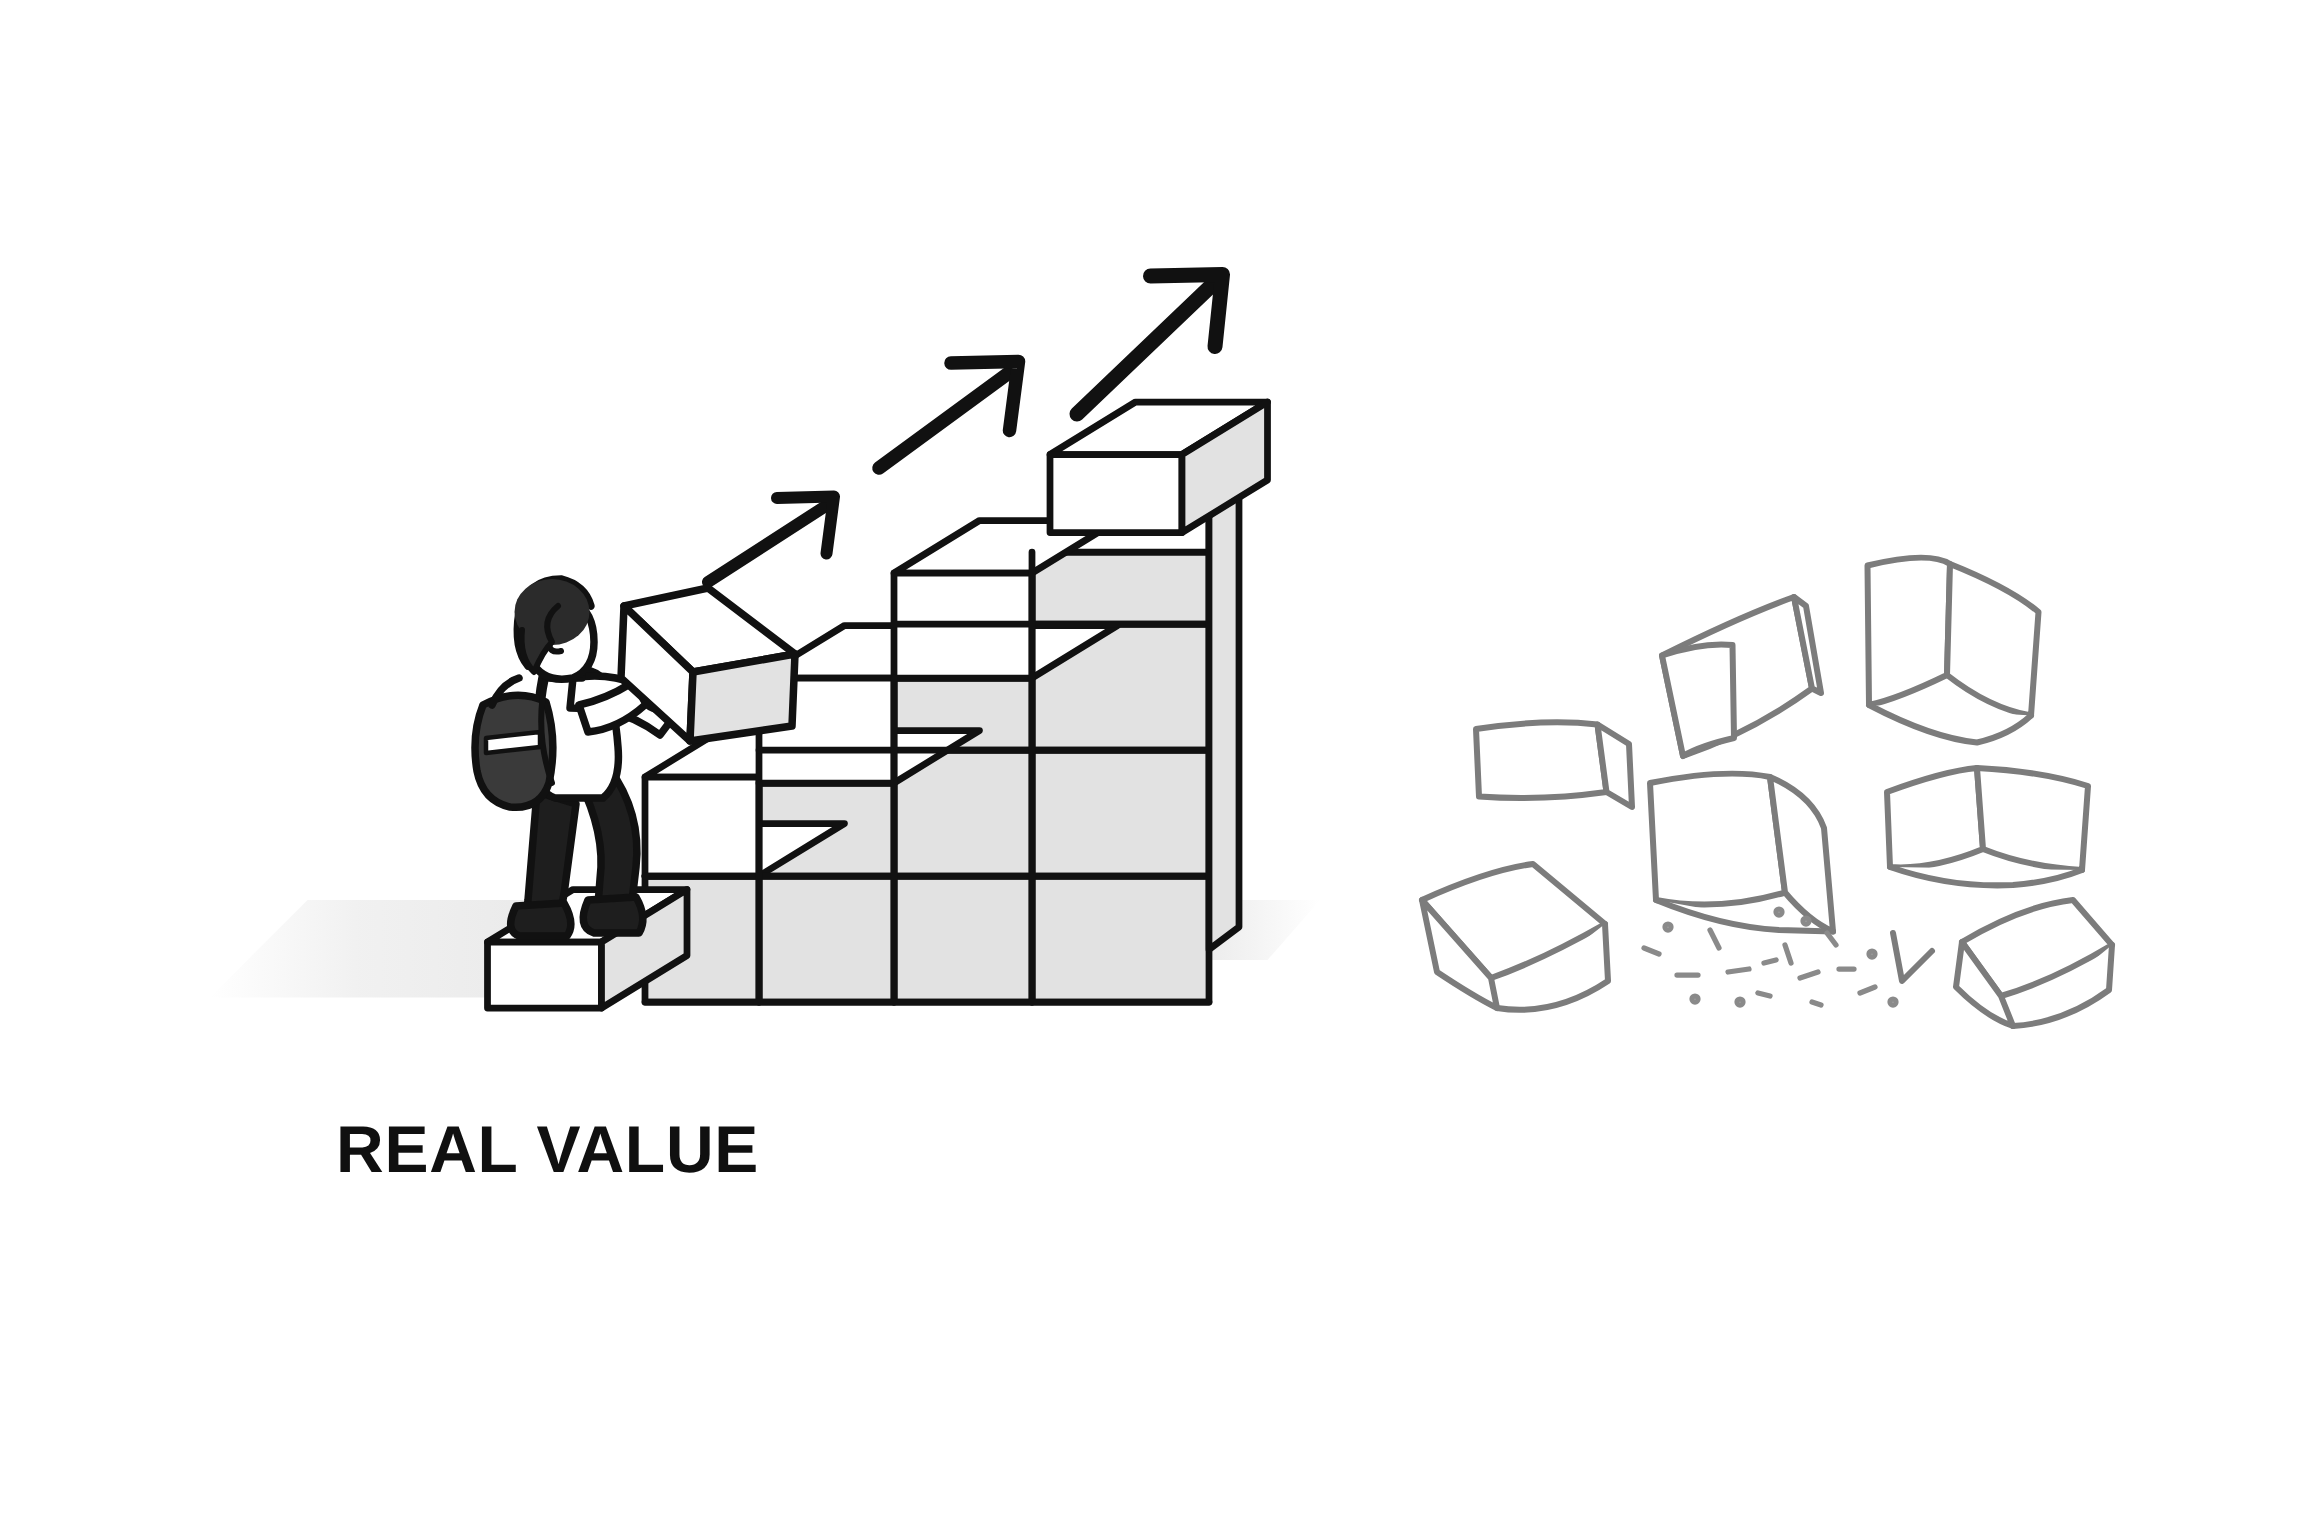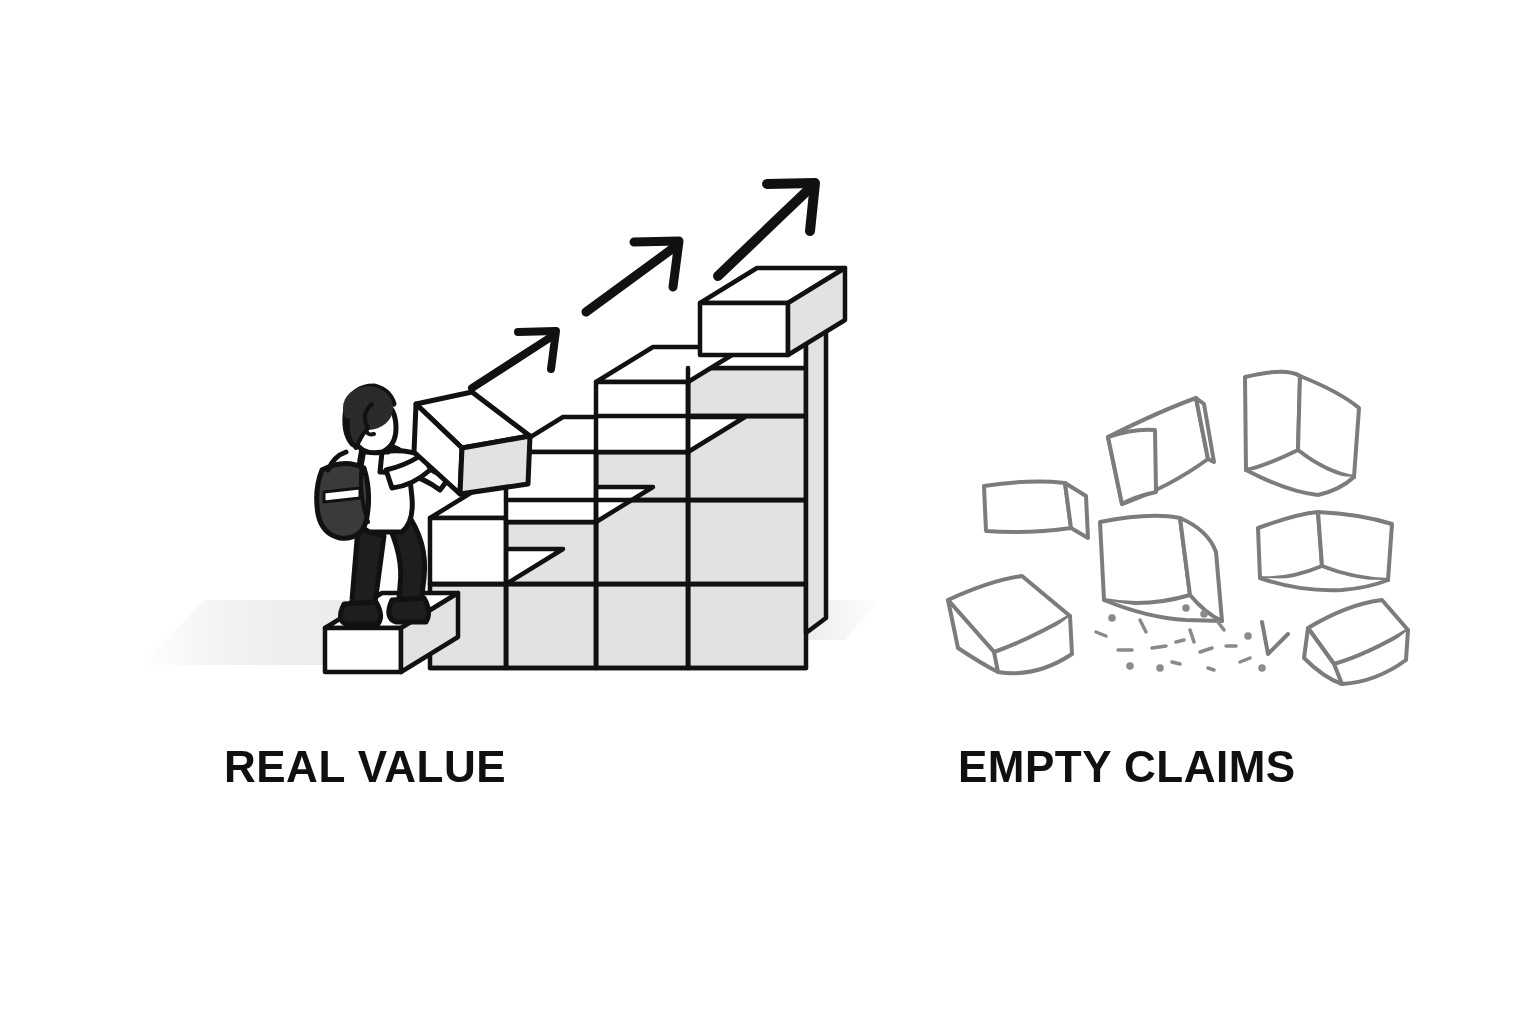--- a/index.html
+++ b/index.html
@@ -268,15 +268,14 @@
       <circle cx="1204" cy="614" r="2"></circle>
       <circle cx="1248" cy="636" r="2"></circle>
       <circle cx="1130" cy="666" r="2"></circle>
       <circle cx="1262" cy="668" r="2"></circle>
       <circle cx="1186" cy="608" r="2"></circle>
     </g>
   </svg>
 
   <div class="caption" id="caption-left">REAL VALUE</div>
 
-  <div class="caption" id="caption-right">EMPTY CLAIMS</div>
 
 </div>
 
 </body></html>

